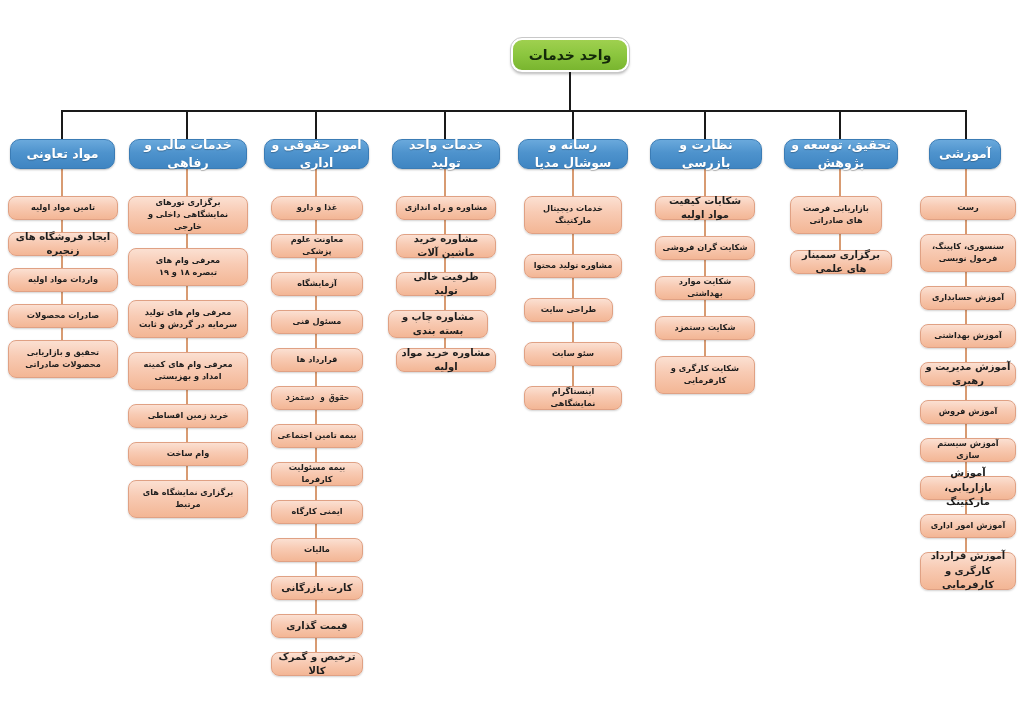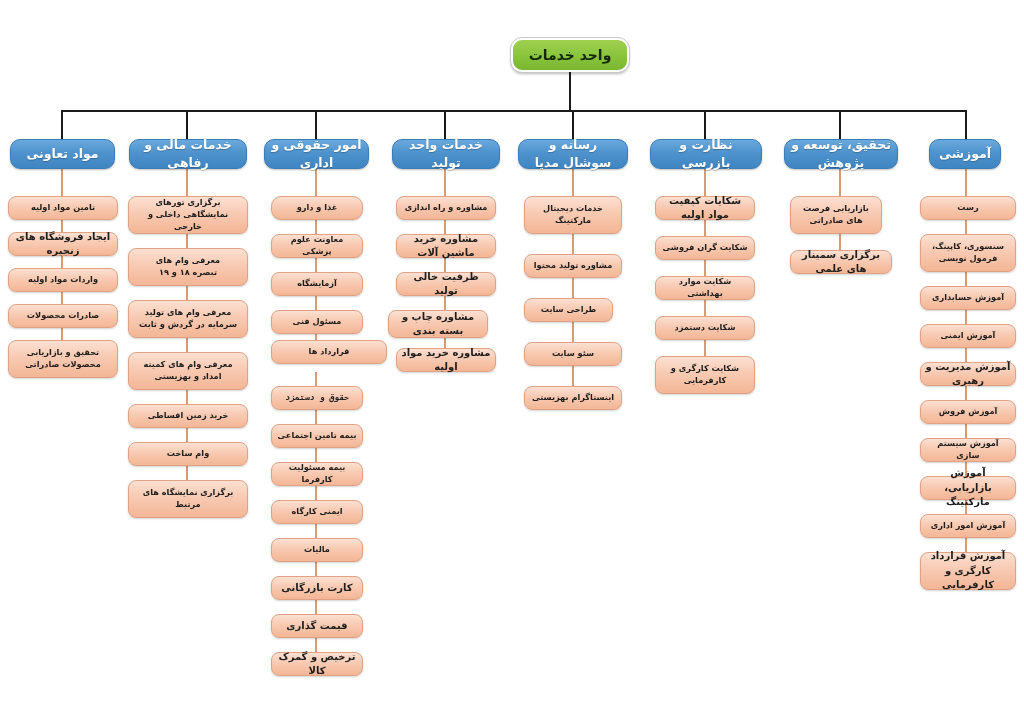--- a/index.html
+++ b/index.html
@@ -155,59 +155,59 @@
 امداد و بهزیستی</div>
       <div class="node leaf sm" style="left: 128px; top: 404px; width: 120px; height: 24px;">خرید زمین اقساطی</div>
       <div class="node leaf sm" style="left: 128px; top: 442px; width: 120px; height: 24px;">وام ساخت</div>
       <div class="node leaf sm" style="left: 128px; top: 480px; width: 120px; height: 38px;">برگزاری نمایشگاه های
 مرتبط</div>
       <div class="node dept" style="left: 264px; top: 139px; width: 105px; height: 30px;">امور حقوقی و اداری</div>
       <div class="node leaf sm" style="left: 271px; top: 196px; width: 92px; height: 24px; border-radius: 10px;">غذا و دارو</div>
       <div class="node leaf sm" style="left: 271px; top: 234px; width: 92px; height: 24px;">معاونت علوم پزشکی</div>
       <div class="node leaf sm" style="left: 271px; top: 272px; width: 92px; height: 24px;">آزمایشگاه</div>
       <div class="node leaf sm" style="left: 271px; top: 310px; width: 92px; height: 24px;">مسئول فنی</div>
-      <div class="node leaf sm" style="left: 271px; top: 340px; width: 116px; height: 24px;">قرارداد ها</div>
+      <div class="node leaf sm" style="left: 271px; top: 348px; width: 92px; height: 24px;">قرارداد ها</div>
       <div class="node leaf sm" style="left: 271px; top: 386px; width: 92px; height: 24px; font-family: Liberation Mono, monospace;">حقوق و دستمزد</div>
       <div class="node leaf sm" style="left: 271px; top: 424px; width: 92px; height: 24px;">بیمه تامین اجتماعی</div>
       <div class="node leaf sm" style="left: 271px; top: 462px; width: 92px; height: 24px;">بیمه مسئولیت کارفرما</div>
       <div class="node leaf sm" style="left: 271px; top: 500px; width: 92px; height: 24px;">ایمنی کارگاه</div>
       <div class="node leaf sm" style="left: 271px; top: 538px; width: 92px; height: 24px;">مالیات</div>
       <div class="node leaf xs" style="left: 271px; top: 576px; width: 92px; height: 24px;">کارت بازرگانی</div>
       <div class="node leaf xs" style="left: 271px; top: 614px; width: 92px; height: 24px;">قیمت گذاری</div>
       <div class="node leaf xs" style="left: 271px; top: 652px; width: 92px; height: 24px;">ترخیص و گمرک کالا</div>
       <div class="node dept" style="left: 392px; top: 139px; width: 108px; height: 30px;">خدمات واحد تولید</div>
       <div class="node leaf sm" style="left: 396px; top: 196px; width: 100px; height: 24px;">مشاوره و راه اندازی</div>
       <div class="node leaf xs" style="left: 396px; top: 234px; width: 100px; height: 24px;">مشاوره خرید ماشین آلات</div>
       <div class="node leaf xs" style="left: 396px; top: 272px; width: 100px; height: 24px;">ظرفیت خالی تولید</div>
       <div class="node leaf xs" style="left: 388px; top: 310px; width: 100px; height: 28px;">مشاوره چاپ و بسته بندی</div>
       <div class="node leaf xs" style="left: 396px; top: 348px; width: 100px; height: 24px;">مشاوره خرید مواد اولیه</div>
       <div class="node dept" style="left: 518px; top: 139px; width: 110px; height: 30px;">رسانه و سوشال مدیا</div>
       <div class="node leaf sm" style="left: 524px; top: 196px; width: 98px; height: 38px;">خدمات دیجیتال
 مارکتینگ</div>
       <div class="node leaf sm" style="left: 524px; top: 254px; width: 98px; height: 24px;">مشاوره تولید محتوا</div>
       <div class="node leaf sm" style="left: 524px; top: 298px; width: 89px; height: 24px;">طراحی سایت</div>
       <div class="node leaf sm" style="left: 524px; top: 342px; width: 98px; height: 24px;">سئو سایت</div>
-      <div class="node leaf sm" style="left: 524px; top: 386px; width: 98px; height: 24px;">اینستاگرام بهزیستی</div>
+      <div class="node leaf sm" style="left: 524px; top: 386px; width: 98px; height: 24px;">اینستاگرام نمایشگاهی</div>
       <div class="node dept" style="left: 650px; top: 139px; width: 112px; height: 30px;">نظارت و بازرسی</div>
       <div class="node leaf xs" style="left: 655px; top: 196px; width: 100px; height: 24px;">شکایات کیفیت مواد اولیه</div>
       <div class="node leaf sm" style="left: 655px; top: 236px; width: 100px; height: 24px;">شکایت گران فروشی</div>
       <div class="node leaf sm" style="left: 655px; top: 276px; width: 100px; height: 24px;">شکایت موارد بهداشتی</div>
       <div class="node leaf sm" style="left: 655px; top: 316px; width: 100px; height: 24px;">شکایت دستمزد</div>
       <div class="node leaf sm" style="left: 655px; top: 356px; width: 100px; height: 38px;">شکایت کارگری و
 کارفرمایی</div>
       <div class="node dept" style="left: 784px; top: 139px; width: 114px; height: 30px;">تحقیق، توسعه و پژوهش</div>
       <div class="node leaf sm" style="left: 790px; top: 196px; width: 92px; height: 38px;">بازاریابی فرصت
 های صادراتی</div>
       <div class="node leaf xs" style="left: 790px; top: 250px; width: 102px; height: 24px;">برگزاری سمینار های علمی</div>
       <div class="node dept" style="left: 929px; top: 139px; width: 72px; height: 30px;">آموزشی</div>
       <div class="node leaf sm" style="left: 920px; top: 196px; width: 96px; height: 24px;">رست</div>
       <div class="node leaf sm" style="left: 920px; top: 234px; width: 96px; height: 38px;">سنسوری، کاپینگ،
 فرمول نویسی</div>
       <div class="node leaf sm" style="left: 920px; top: 286px; width: 96px; height: 24px;">آموزش حسابداری</div>
-      <div class="node leaf sm" style="left: 920px; top: 324px; width: 96px; height: 24px;">آموزش ایمنی</div>
+      <div class="node leaf sm" style="left: 920px; top: 324px; width: 96px; height: 24px;">آموزش بهداشتی</div>
       <div class="node leaf xs" style="left: 920px; top: 362px; width: 96px; height: 24px;">آموزش مدیریت و رهبری</div>
       <div class="node leaf sm" style="left: 920px; top: 400px; width: 96px; height: 24px;">آموزش فروش</div>
       <div class="node leaf sm" style="left: 920px; top: 438px; width: 96px; height: 24px;">آموزش سیستم سازی</div>
       <div class="node leaf xs" style="left: 920px; top: 476px; width: 96px; height: 24px;">آموزش بازاریابی، مارکتینگ</div>
       <div class="node leaf sm" style="left: 920px; top: 514px; width: 96px; height: 24px;">آموزش امور اداری</div>
       <div class="node leaf xs" style="left: 920px; top: 552px; width: 96px; height: 38px;">آموزش قرارداد
 کارگری و کارفرمایی</div>
     </div>
 </div>
 

